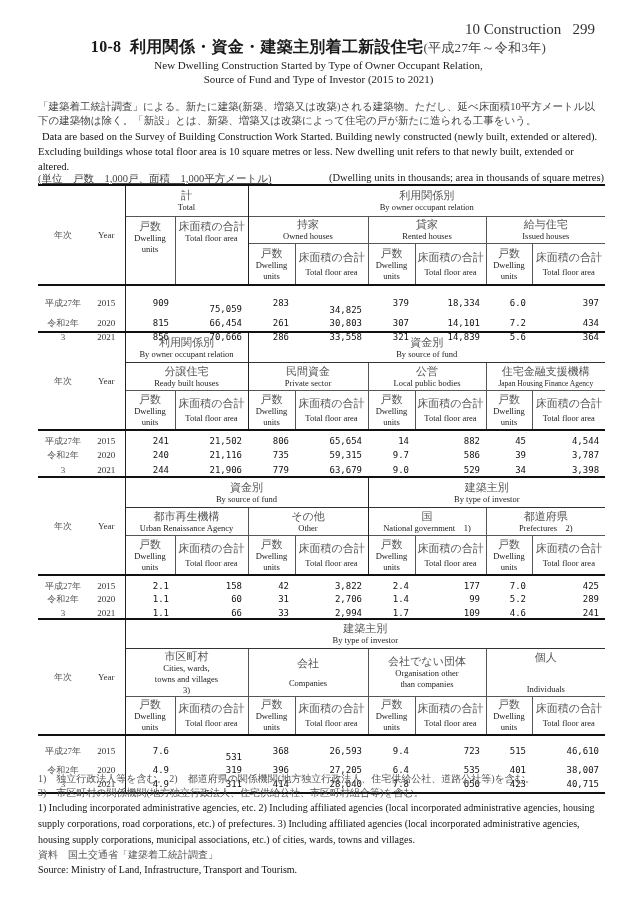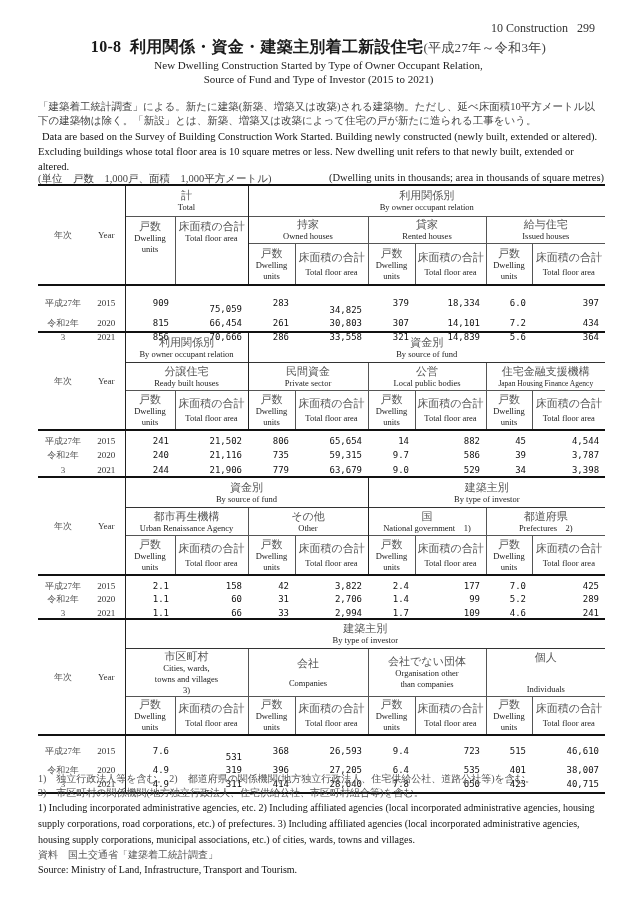--- a/index.html
+++ b/index.html
@@ -1,27 +1,27 @@
 <!DOCTYPE html>
 <html><head>
 <meta charset="utf-8">
 <style>
   html, body { margin:0; padding:0; background:#ffffff; }
   body { width:637px; height:900px; position:relative; overflow:hidden; color:#1a1a1a;
     font-family:"Liberation Serif","DejaVu Serif",serif; }
-  .page-header { position:absolute; top:21px; right:42px; font-size:12px; color:#333; }
+  .page-header { position:absolute; top:21px; right:42px; font-size:15px; color:#333; }
   .title-block { position:absolute; top:37px; left:0; width:637px; text-align:center; }
   .title-jp { font-size:16px; font-weight:bold; letter-spacing:0.3px; }
   .title-jp .sub { font-weight:normal; font-size:13px; color:#444; }
   .title-en { font-size:11px; line-height:14px; color:#222; }
   .intro { position:absolute; left:38px; width:566px; top:100px; font-size:10.5px; line-height:15px; }
   .intro-jp { color:#444; font-size:10.5px; line-height:14px; }
   .intro-en { margin-top:1px; color:#111; text-indent:4px; }
   .units-row { position:absolute; left:38px; width:566px; top:172px; font-size:10.5px; display:flex; justify-content:space-between; }
-  .units-row .jp { color:#444; }
+  .units-row .jp { color:#444;text-decoration:underline; }
   table.sec { position:absolute; left:38px; width:567px; border-collapse:collapse; table-layout:fixed; }
   table.sec td { padding:0; text-align:center; vertical-align:middle; font-size:9px; line-height:11px; }
   .jp-h { font-size:11px; color:#555; line-height:14px; }
   .en-h { font-size:8.5px; color:#222; line-height:11px; }
   .num { font-family:"DejaVu Sans Mono","Liberation Mono",monospace; font-size:10px; text-align:right !important; padding-right:6px !important; color:#111; }
   .yr-jp { font-size:10.5px; color:#555; text-align:center; }
   .yr-en { font-size:9px; color:#333; text-align:center; }
   .bt { border-top:2px solid #111; }
   .bb { border-bottom:2px solid #111; }
   .bl { border-left:1px solid #222; }

